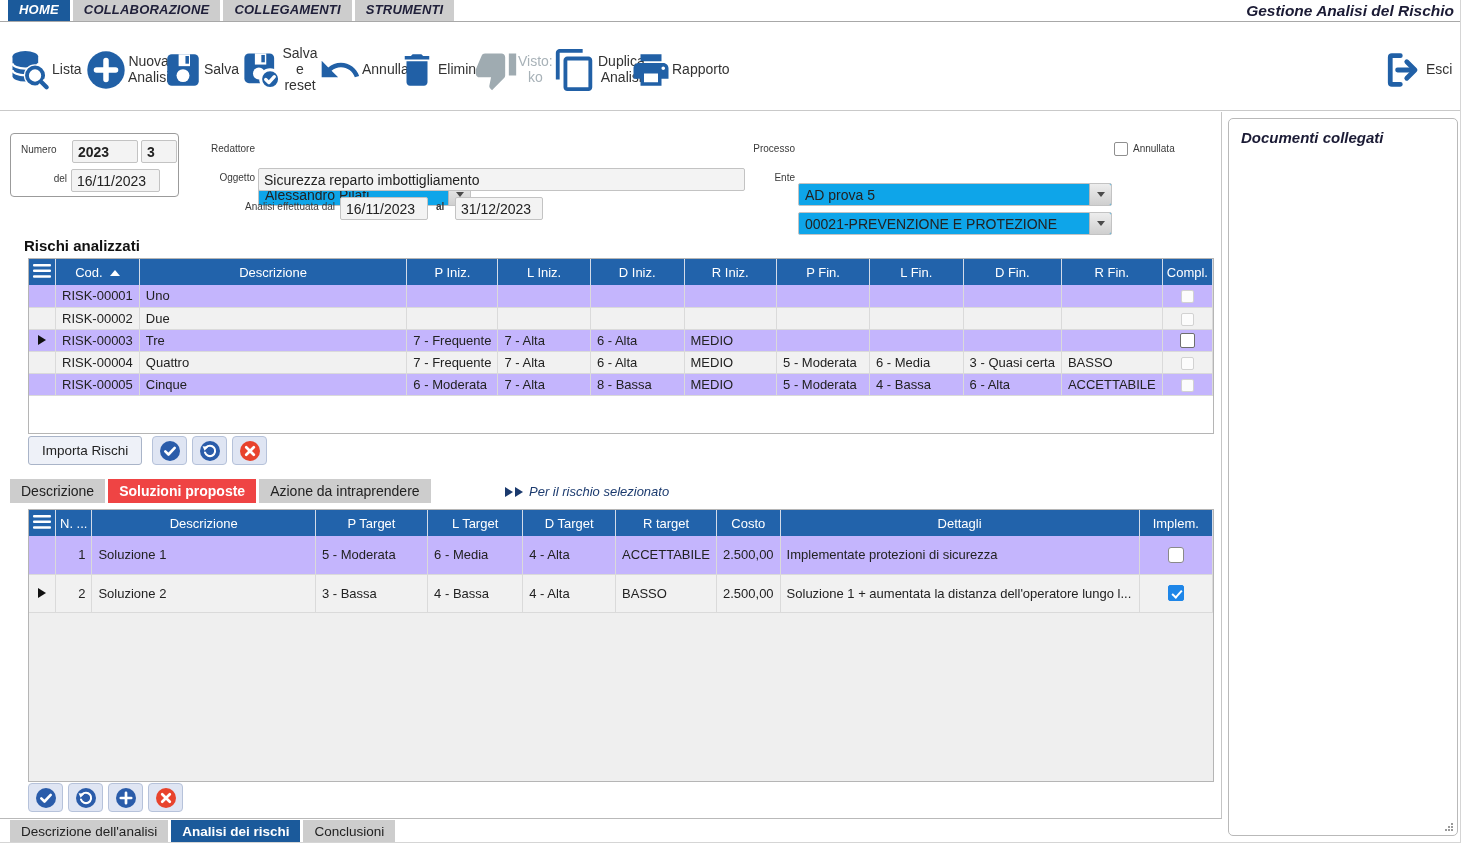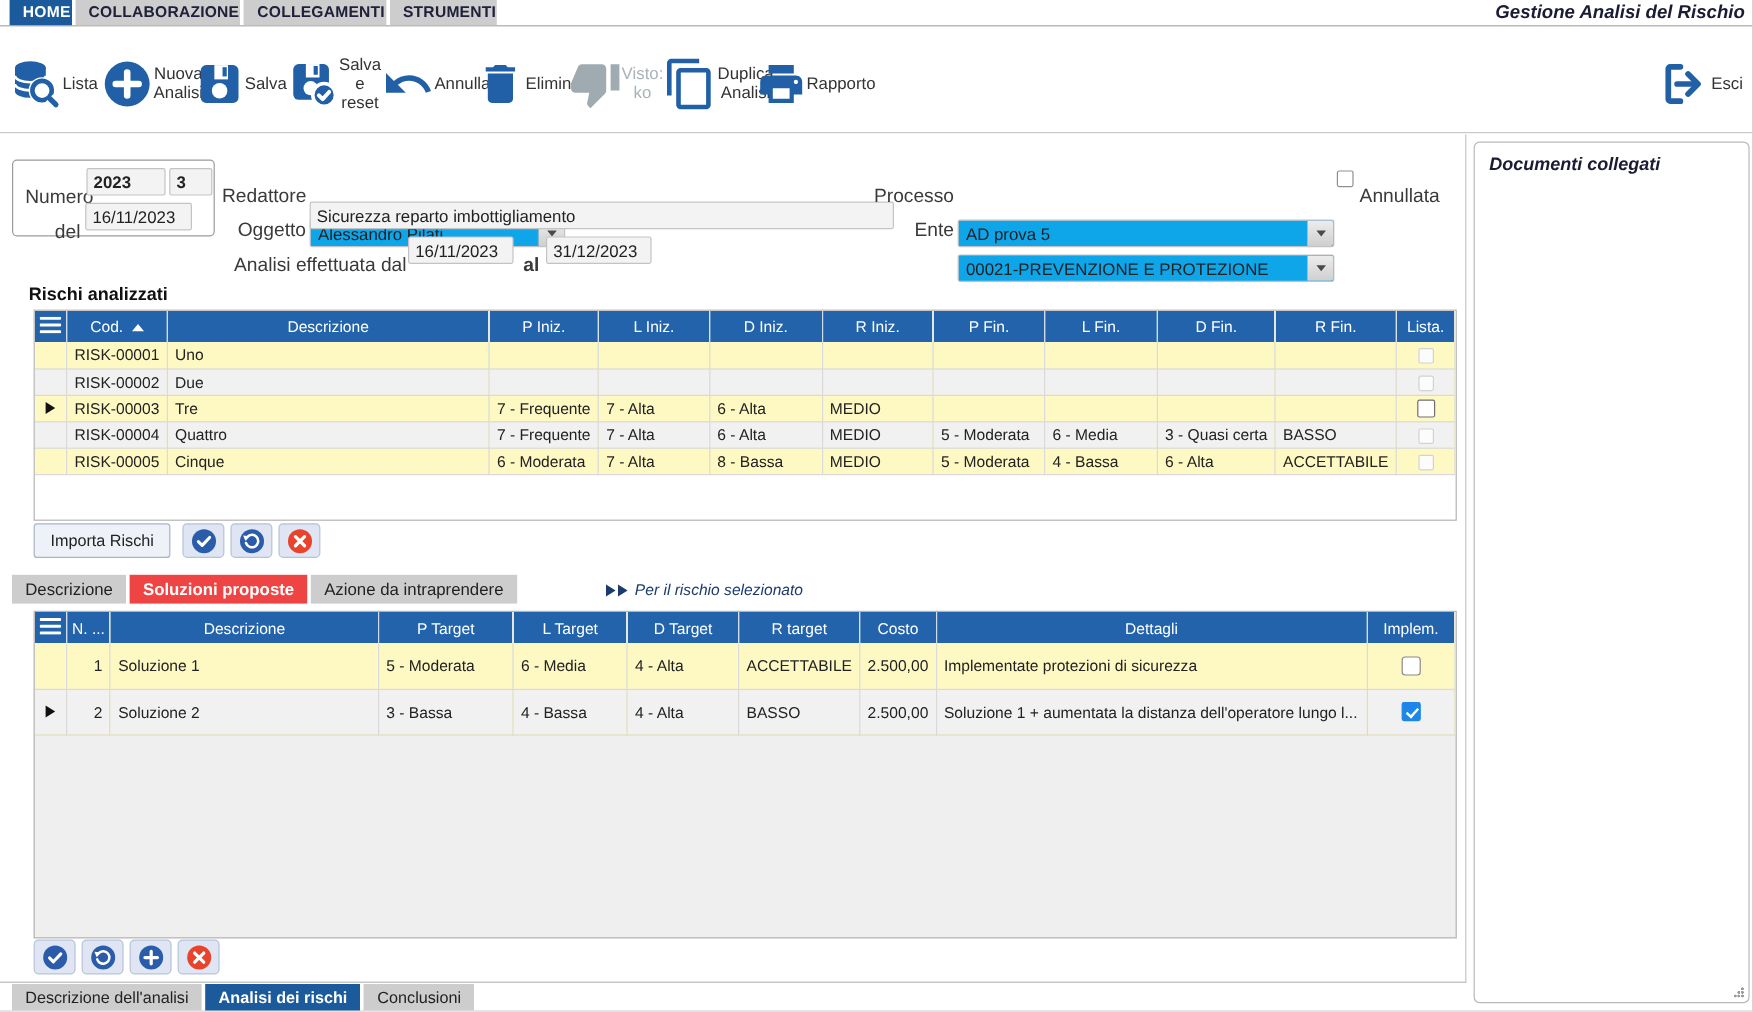--- a/index.html
+++ b/index.html
@@ -6,55 +6,55 @@
   html,body { width:1461px; height:843px; }
   body {
     font-family:"Liberation Sans", sans-serif;
     background:#fff; color:#222; overflow:hidden; position:relative;
     border-right:1px solid #d5d5d5; border-bottom:1px solid #d5d5d5;
   }
   
   .menu-bar { position:relative; height:22px; border-bottom:1px solid #a8a8a8;
     display:flex; align-items:flex-end; gap:3px; padding-left:8px; background:#fff; }
   .menu-tab { background:#cdcdcd; color:#20203a; font-size:13px; font-weight:600;
-    padding:3px 1px 4px 11px; letter-spacing:.2px; cursor:pointer; white-space:nowrap; }
+    padding:3px 11px 4px 11px; letter-spacing:.2px; cursor:pointer; white-space:nowrap;font-style:italic; }
   .menu-tab.active { background:#1b5a9b; color:#fff; font-weight:700; }
   .app-title { position:absolute; right:6px; top:2px; font-size:15.5px; font-weight:700;
     font-style:italic; color:#1b1b35; }
   
   .toolbar { height:89px; border-bottom:1px solid #c9c9c9; display:flex; align-items:stretch;
     padding:2px 8px 0 6px; background:#fff; }
   .tool { width:78px; display:flex; flex-direction:row; align-items:center;
     padding-top:5px; cursor:pointer; }
   .tool .ticon { height:50px; display:flex; align-items:center; justify-content:center; }
   .tool .tlabel { font-size:14px; color:#333; text-align:center; line-height:1.12; margin-top:1px; }
   .tool.disabled { cursor:default; }
   .tool.disabled .tlabel { color:#a8b2b8; }
   .tool-exit { margin-left:auto; width:70px; }
   
   .main-panel { position:absolute; left:0; top:112px; width:1222px; height:707px;
     border-right:1px solid #c5c5c5; border-bottom:1px solid #b9b9b9; background:#fff; }
-  .flabel { position:absolute; font-size:16px; color:#3a3a3a; text-align:right; white-space:nowrap;margin-top:12px; }
+  .flabel { position:absolute; font-size:10px; color:#3a3a3a; text-align:right; white-space:nowrap; }
   .tinput { position:absolute; background:#f3f3f3; border:1px solid #c3c3c3; border-radius:2px;
     font-family:"Liberation Sans",sans-serif; font-size:14px; color:#222; padding:0 5px; height:23px; }
   .numero-group { position:absolute; left:10px; top:21px; width:169px; height:64px;
     border:1px solid #9b9b9b; border-radius:4px; }
   .selectbox { position:absolute; height:23px; background:#0ea5e9; border:1px solid #c3c3c3;
     border-radius:2px; display:flex; align-items:center; cursor:pointer;margin-top:44px; }
   .selectbox .sval { flex:1; font-size:14px; color:#222; padding:0 6px; white-space:nowrap; overflow:hidden; }
   .selectbox .sarrow { width:22px; align-self:stretch; background:linear-gradient(#ededed,#cfcfcf);
     border-left:1px solid #b5b5b5; display:flex; align-items:center; justify-content:center;
     border-radius:0 2px 2px 0; }
   .tri-down { width:0; height:0; border-left:4.5px solid transparent;
     border-right:4.5px solid transparent; border-top:5.5px solid #4a4a4a; }
   .cb { width:14px; height:14px; background:#fff; border:1px solid #8f8f8f; border-radius:2px; display:inline-block; }
   .section-title { position:absolute; left:24px; top:125px; font-size:15px; font-weight:700; color:#111; }
   
   .grid-wrap { position:absolute; border:1px solid #b5b5b5; background:#fff; overflow:hidden; }
-  table.grid { border-collapse:collapse; table-layout:fixed; background:#fef9c3; }
+  table.grid { border-collapse:collapse; table-layout:fixed; background:#c4b5fd; }
   table.grid th { background:#2263ab; color:#fff; font-size:13px; font-weight:400; height:26px;
     border-right:1px solid #d2dbe9; padding:0 4px; text-align:center; white-space:nowrap;
     overflow:hidden; cursor:pointer; }
   table.grid td { font-size:13px; color:#222; border-right:1px solid #dadada;
     border-bottom:1px solid #dadada; padding:1px 6px; white-space:nowrap; overflow:hidden; background-clip:padding-box; }
   tr.striped td { background:#f1f1f1; }
   table.risks td { height:22px; }
   table.sols td { height:38px; }
   .sel-cell { text-align:center; }
   .row-arrow { display:inline-block; width:0; height:0; border-top:5.5px solid transparent;
@@ -287,21 +287,21 @@
         <th><span>Cod.</span><span class="sort-up"></span></th>
         <th>Descrizione</th>
         <th>P Iniz.</th>
         <th>L Iniz.</th>
         <th>D Iniz.</th>
         <th>R Iniz.</th>
         <th>P Fin.</th>
         <th>L Fin.</th>
         <th>D Fin.</th>
         <th>R Fin.</th>
-        <th>Lista.</th>
+        <th>Compl.</th>
       </tr>
       <tr>
         <td class="sel-cell"></td>
         <td>RISK-00001</td>
         <td>Uno</td>
         <td></td>
         <td></td>
         <td></td>
         <td></td>
         <td></td>

